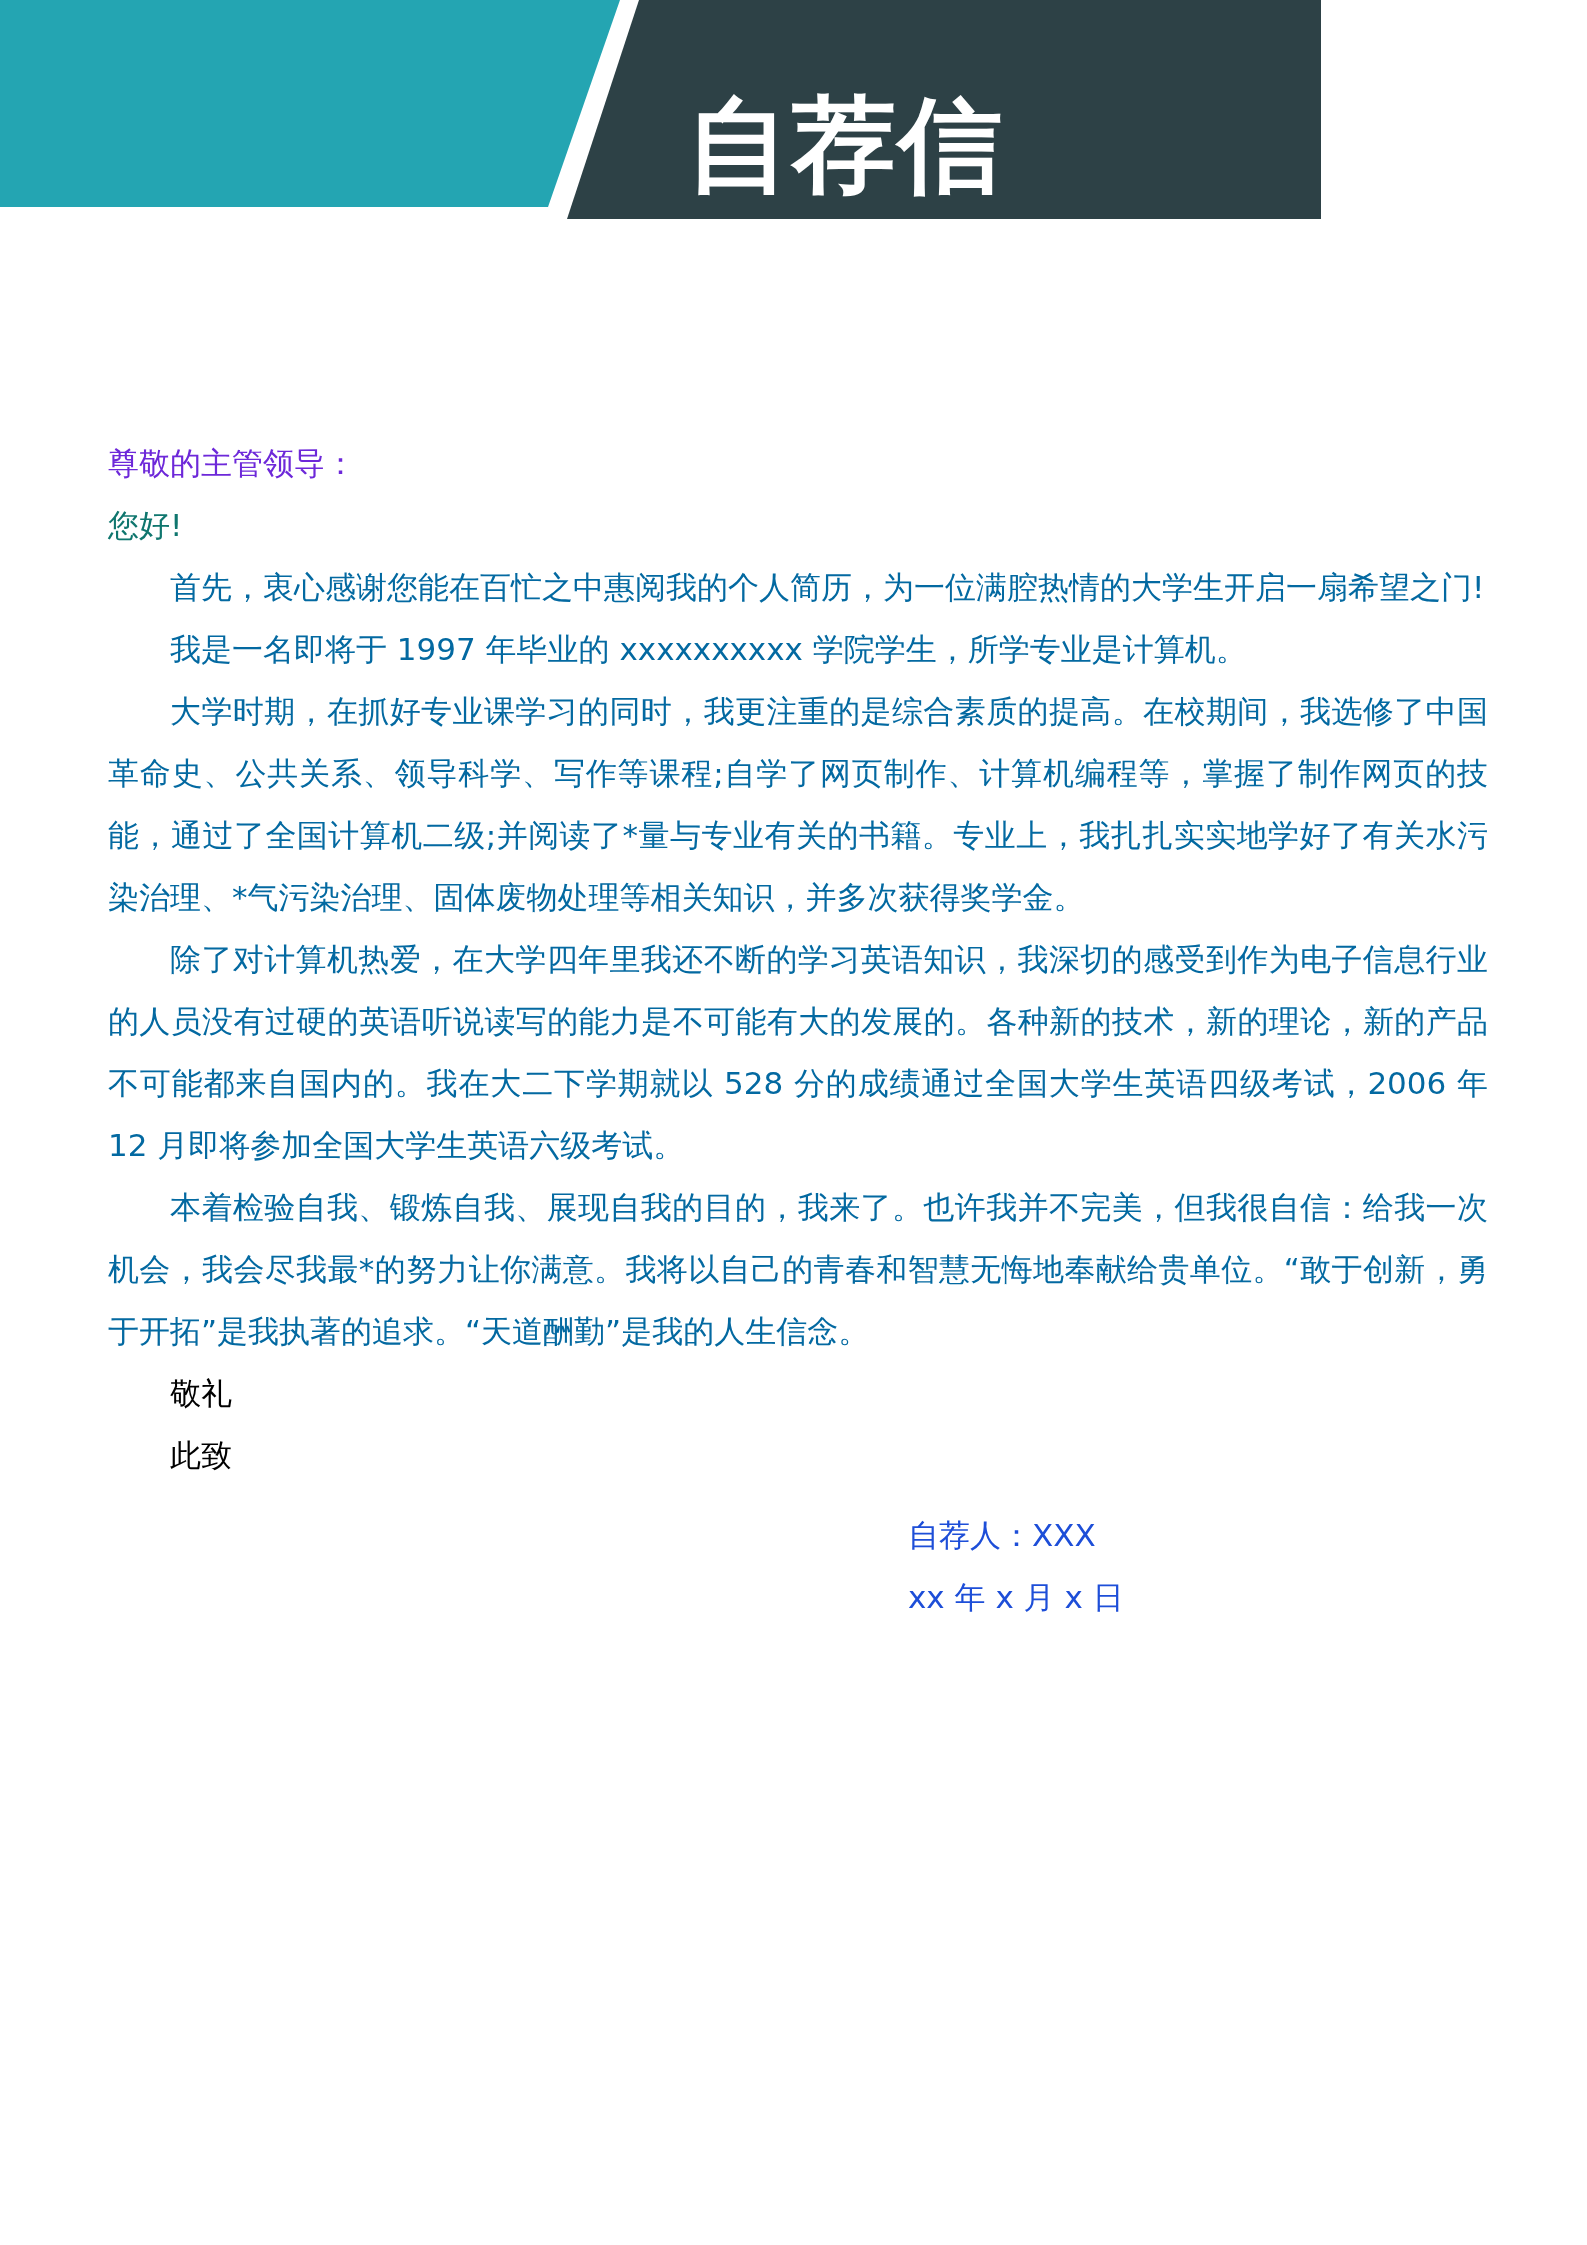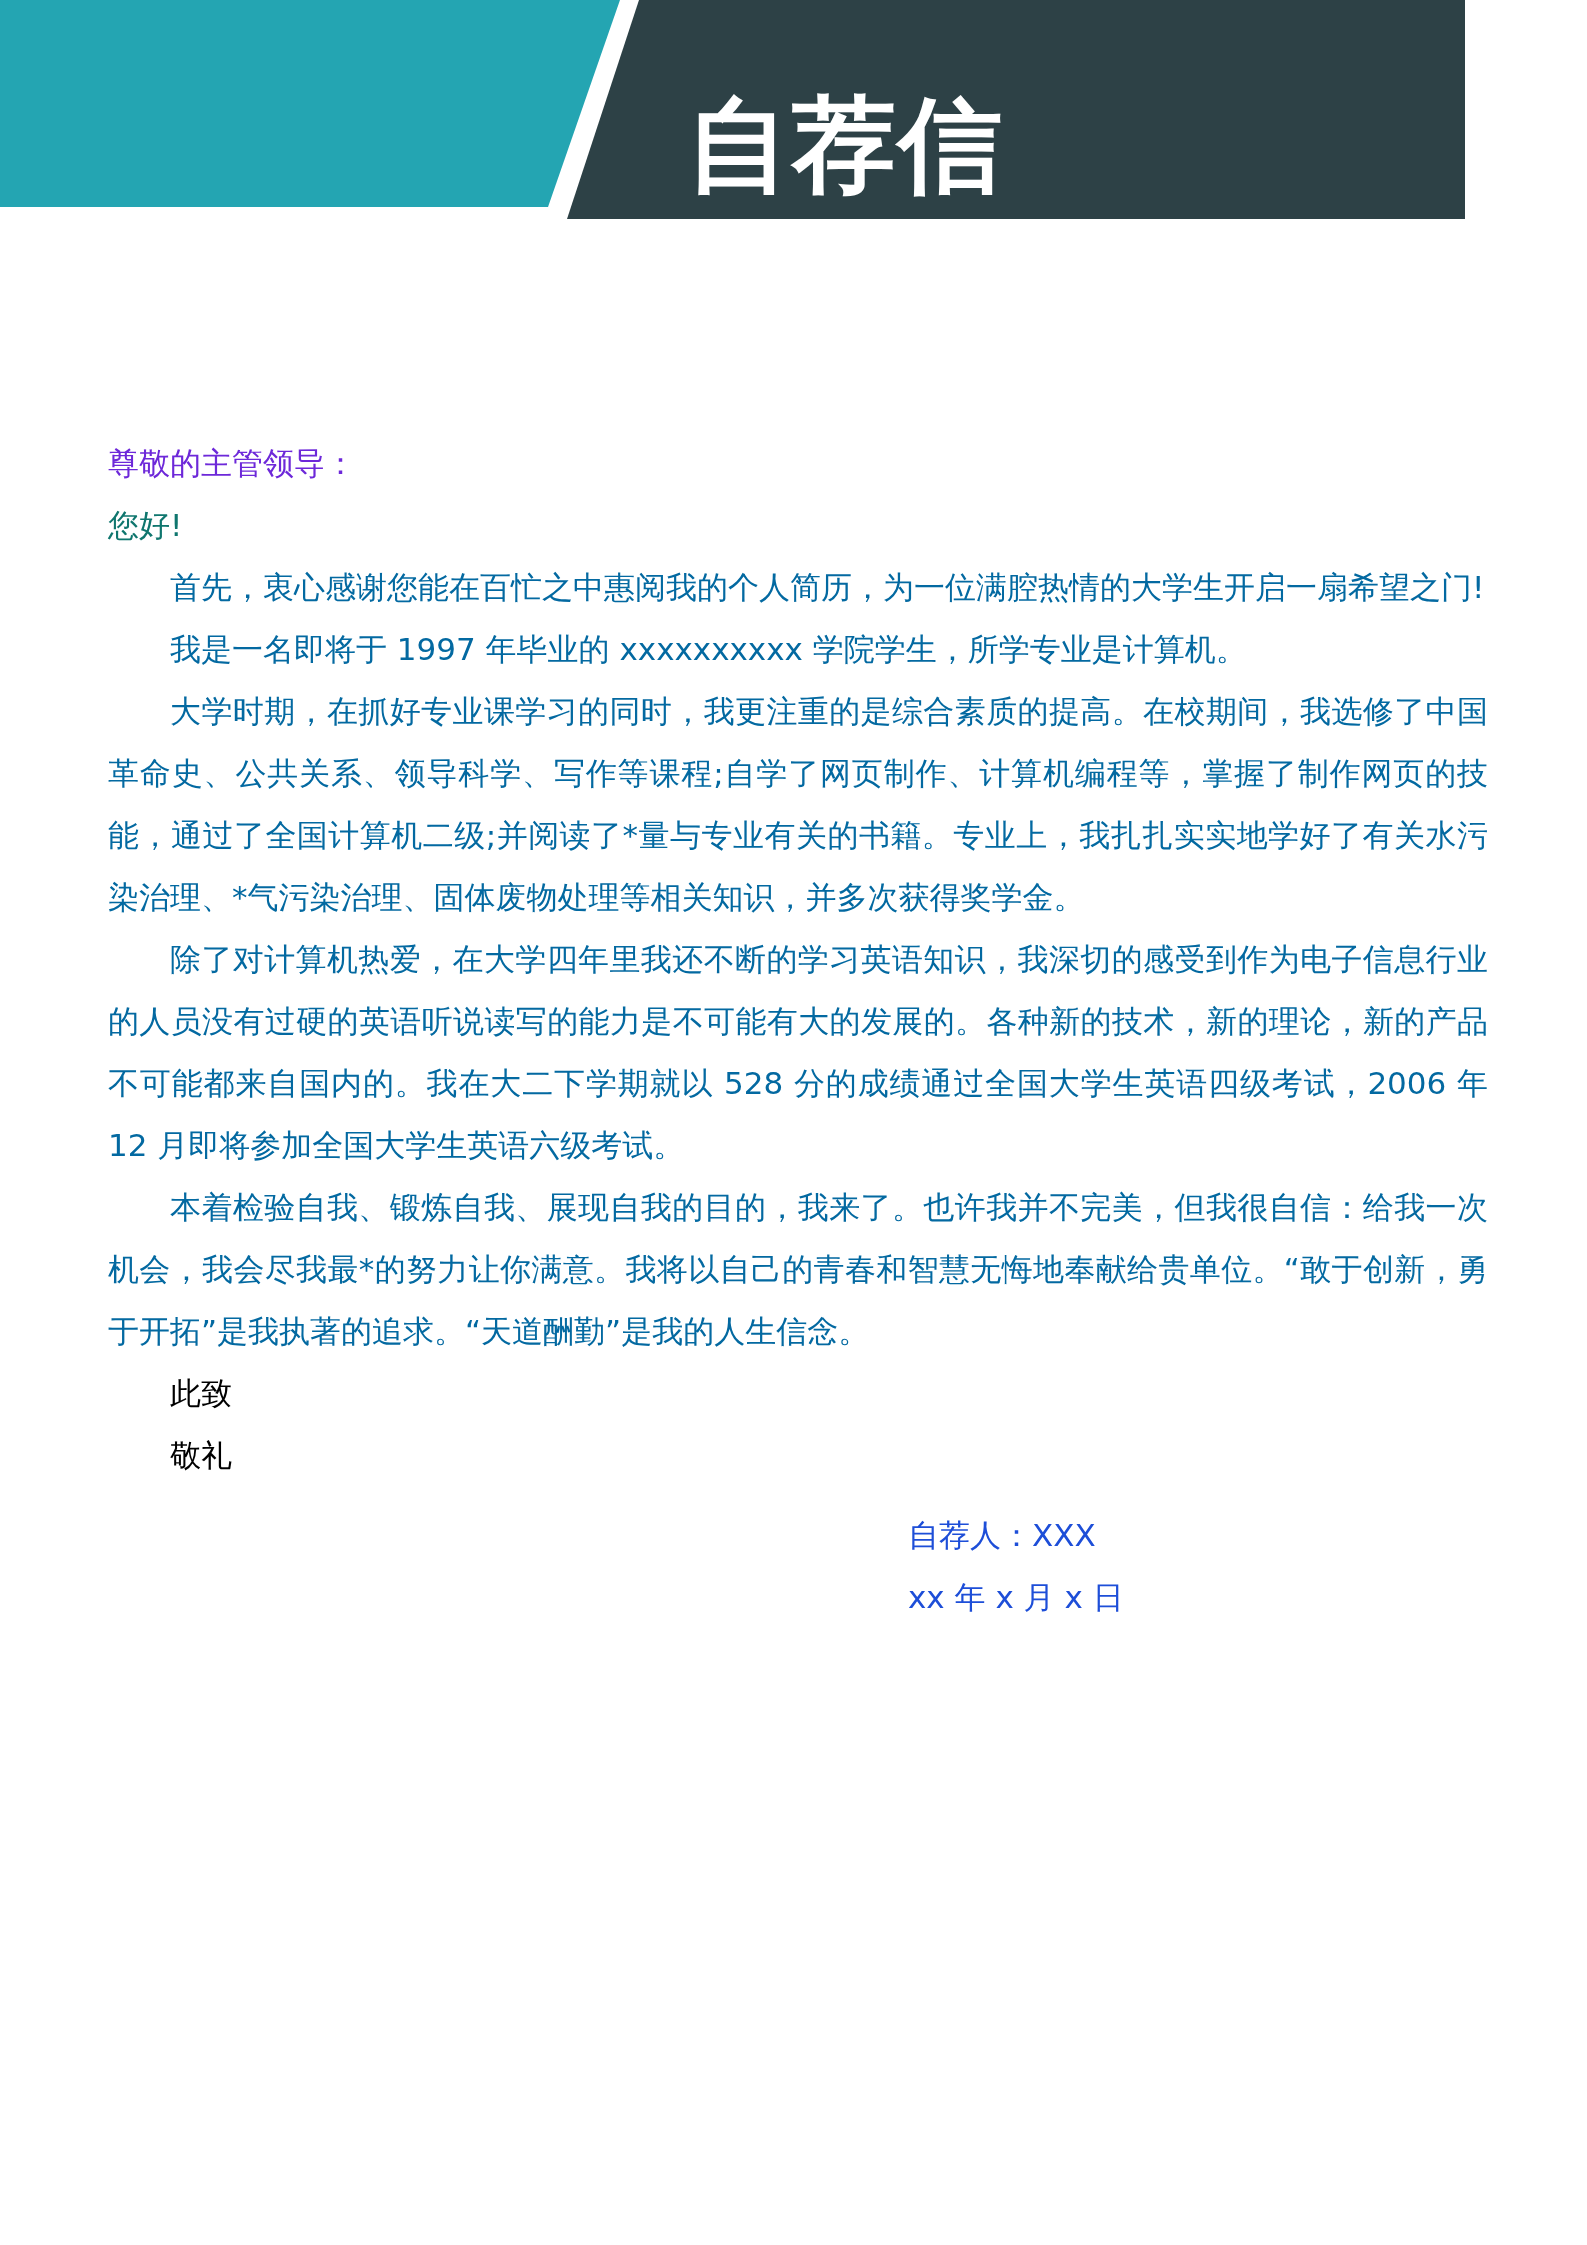--- a/index.html
+++ b/index.html
@@ -12,21 +12,21 @@
 
   body {
     font-family: "DejaVu Sans", "Liberation Sans", sans-serif;
     position: relative;
     overflow: hidden;
   }
 
   
   .header {
     position: relative;
-    width: 1465px;
+    width: 1321px;
     height: 300px;
     overflow: hidden;
   }
 
   .banner-dark {
     position: absolute;
     top: 0;
     left: 0;
     width: 1587px;
     height: 219px;
@@ -119,21 +119,21 @@
   <div class="salutation">尊敬的主管领导：</div>
 
   <div class="greeting">您好!</div>
 
   <div class="para">首先，衷心感谢您能在百忙之中惠阅我的个人简历，为一位满腔热情的大学生开启一扇希望之门!</div>
   <div class="para">我是一名即将于 1997 年毕业的 xxxxxxxxxx 学院学生，所学专业是计算机。</div>
   <div class="para">大学时期，在抓好专业课学习的同时，我更注重的是综合素质的提高。在校期间，我选修了中国革命史、公共关系、领导科学、写作等课程;自学了网页制作、计算机编程等，掌握了制作网页的技能，通过了全国计算机二级;并阅读了*量与专业有关的书籍。专业上，我扎扎实实地学好了有关水污染治理、*气污染治理、固体废物处理等相关知识，并多次获得奖学金。</div>
   <div class="para">除了对计算机热爱，在大学四年里我还不断的学习英语知识，我深切的感受到作为电子信息行业的人员没有过硬的英语听说读写的能力是不可能有大的发展的。各种新的技术，新的理论，新的产品不可能都来自国内的。我在大二下学期就以 528 分的成绩通过全国大学生英语四级考试，2006 年 12 月即将参加全国大学生英语六级考试。</div>
   <div class="para">本着检验自我、锻炼自我、展现自我的目的，我来了。也许我并不完美，但我很自信：给我一次机会，我会尽我最*的努力让你满意。我将以自己的青春和智慧无悔地奉献给贵单位。“敢于创新，勇于开拓”是我执著的追求。“天道酬勤”是我的人生信念。</div>
 
+  <div class="closing">敬礼</div>
   <div class="closing">此致</div>
-  <div class="closing">敬礼</div>
 
   <div class="signature-block">
     <div class="signature-line">自荐人：XXX</div>
     <div class="signature-line">xx 年 x 月 x 日</div>
   </div>
 
 </div>
 
 </body></html>

